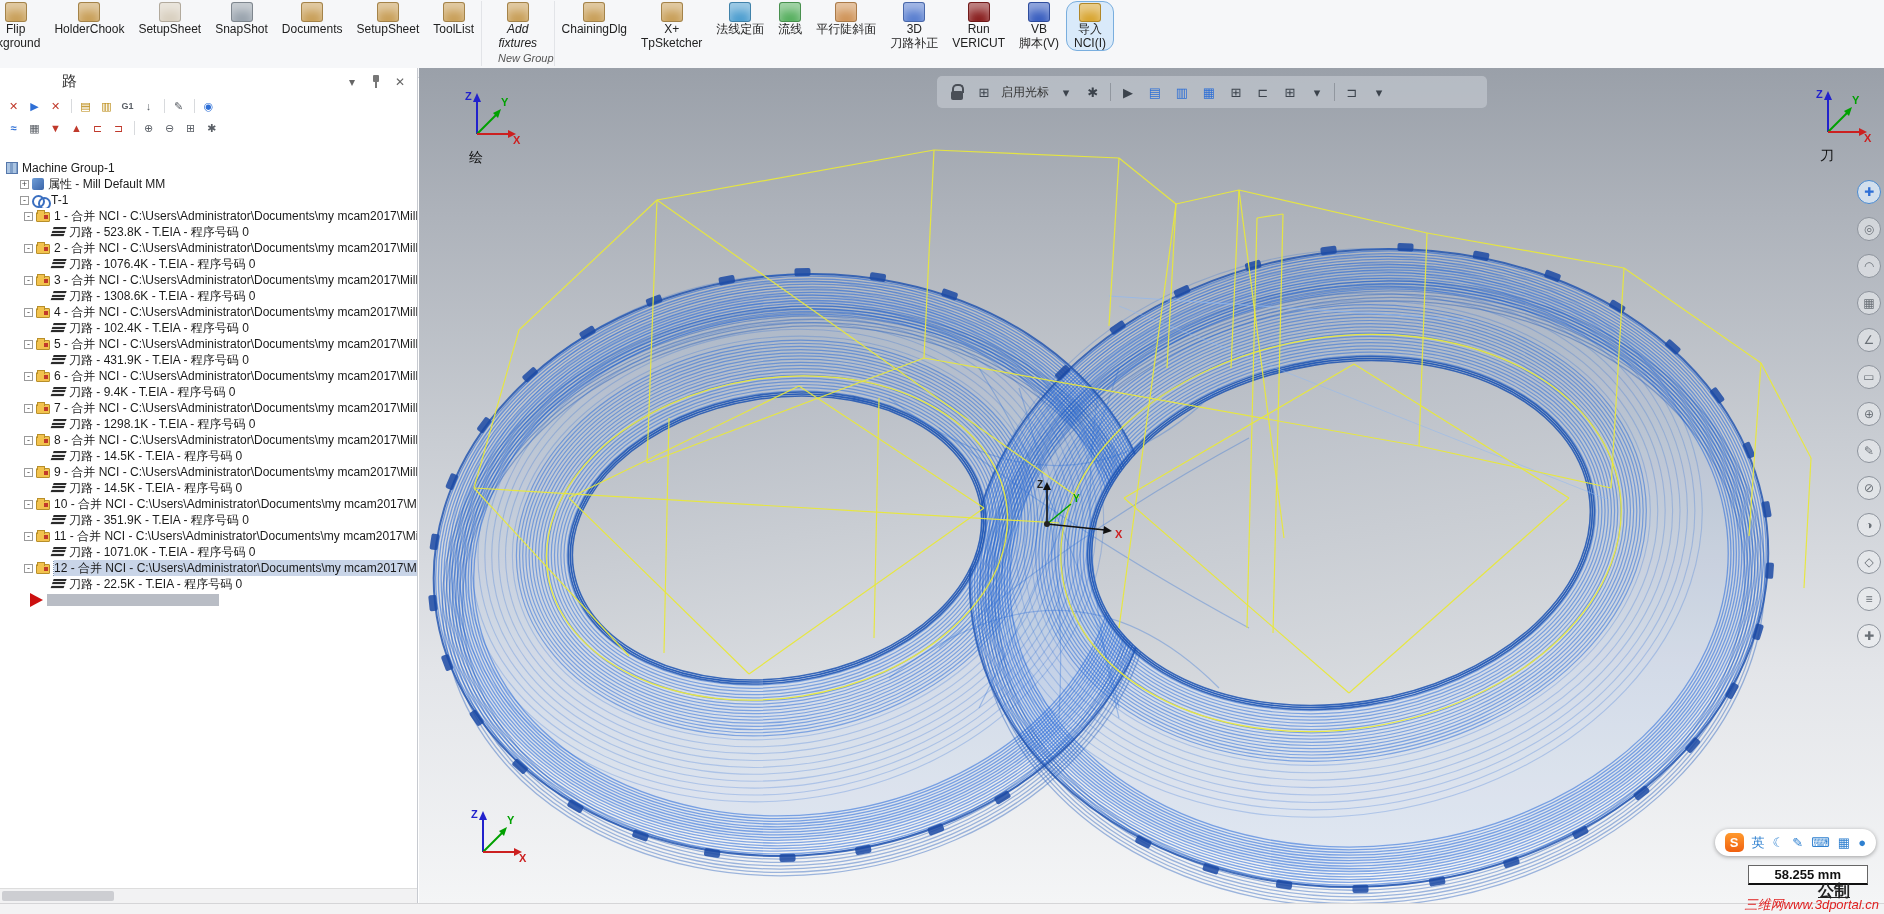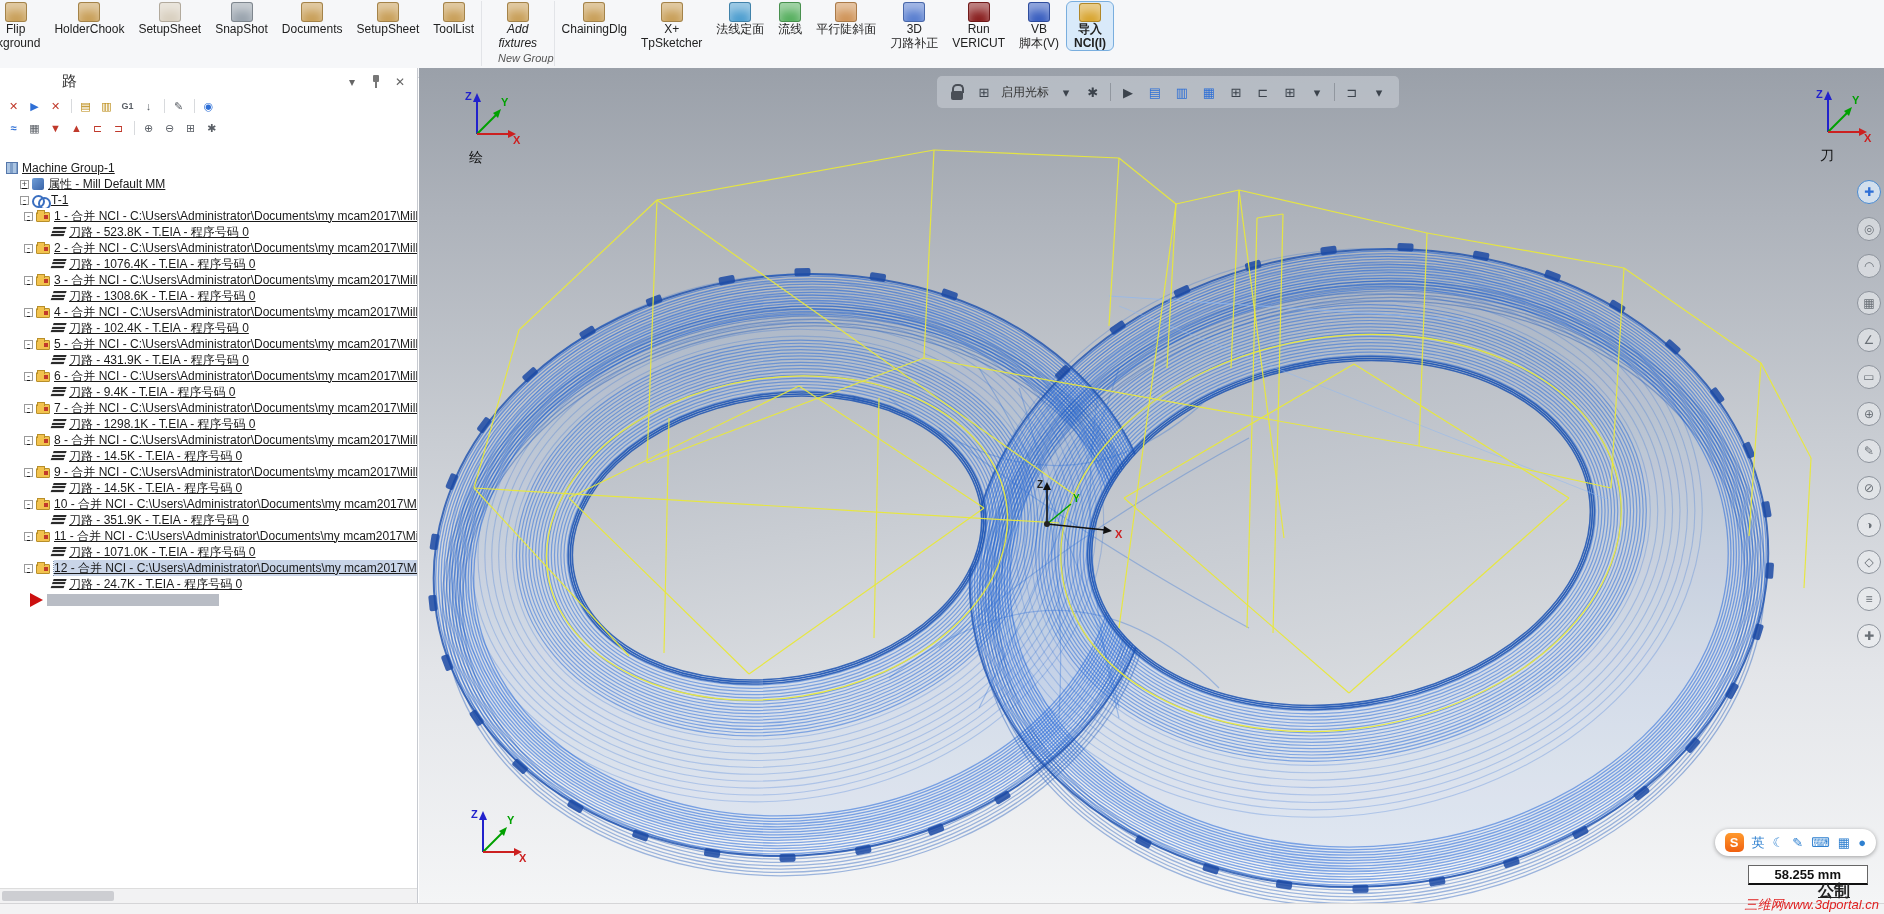--- a/index.html
+++ b/index.html
@@ -8,21 +8,21 @@
   #app { position:relative; width:1884px; height:914px; }
 
   
   .ribbon { position:absolute; left:0; top:0; right:0; height:78px; background:#f6f7f9;
     border-bottom:1px solid #d8dbe0; display:flex; align-items:flex-start; padding:1px 0 0 0; }
   .rbtn { display:flex; flex-direction:column; align-items:center; padding:1px 7px 0 7px; height:50px; cursor:default; }
   .rbtn.first { margin-left:-16px; }
   .rbtn .ric { width:22px; height:20px; border-radius:3px; border:1px solid rgba(0,0,0,.18);
     background:#c9a05a; box-shadow:inset 0 8px 8px rgba(255,255,255,.45); }
   .rbtn .rl1, .rbtn .rl2 { font-size:12px; line-height:14px; white-space:nowrap; color:#222; }
-  .rbtn.selected { border:1px solid #79aede; background:#d9eafa; border-radius:6px;font-weight:bold; }
+  .rbtn.selected { border:1px solid #79aede; background:#d9eafa; border-radius:11px; }
   .rgroup { display:flex; flex-direction:column; align-items:center; border-left:1px solid #e2e4e8; border-right:1px solid #e2e4e8;font-style:italic; }
   .rgroup-label { font-size:11px; color:#555; line-height:15px;margin-left:16px; }
 
   
   .panel { position:absolute; left:0; top:68px; width:418px; height:835px; background:#fff;
     border-right:1px solid #c7cad0; }
   .panel-header { height:27px; display:flex; align-items:center; padding:0 8px; }
   .panel-title { font-size:15px; color:#333; margin-left:54px; }
   .panel-header .spacer { flex:1; }
   .phicon { width:18px; height:18px; display:flex; align-items:center; justify-content:center;
@@ -41,21 +41,21 @@
   .g-delx::before{content:"\2715";} .g-arrow::before{content:"\25B6";} .g-x2::before{content:"\2715";}
   .g-fup::before{content:"\25A4";} .g-fdn::before{content:"\25A5";} .g-g1::before{content:"G1";font-size:9px;font-weight:bold;}
   .g-down::before{content:"\2193";} .g-pen::before{content:"\270E";} .g-help::before{content:"\25C9";}
   .g-wave::before{content:"\2248";font-weight:bold;} .g-screen::before{content:"\25A6";}
   .g-tdn::before{content:"\25BC";} .g-tup::before{content:"\25B2";}
   .g-ibefore::before{content:"\228F";} .g-iafter::before{content:"\2290";}
   .g-zin::before{content:"\2295";} .g-zout::before{content:"\2296";}
   .g-grid::before{content:"\229E";} .g-gear::before{content:"\2731";}
   .g-chev::before{content:"\25BE";} .g-close::before{content:"\2715";}
 
-  .tree { position:absolute; left:0; top:72px; right:0; bottom:15px; overflow:hidden; padding-top:20px; font-size:12px;text-decoration:underline; }
+  .tree { position:absolute; left:0; top:72px; right:0; bottom:15px; overflow:hidden; padding-top:20px; font-size:12px; }
   .trow { display:flex; align-items:center; height:16px; white-space:nowrap; overflow:hidden; cursor:default; }
   .trow .tlabel { margin-left:4px; }
   .lvl0 { padding-left:6px; } .lvl1 { padding-left:20px; } .lvl2 { padding-left:24px; } .lvl3 { padding-left:52px; }
   .tlabel.sel { background:#c9d5e8; outline:1px dotted #8096b4; }
   .expander { width:9px; height:9px; border:1px solid #9a9a9a; background:#fff; color:#444;
     font-size:9px; line-height:7px; text-align:center; margin-right:3px; flex:0 0 auto; }
   .expander.minus::before { content:"-"; } .expander.plus::before { content:"+"; }
   .icon-grid { width:12px; height:12px; flex:0 0 auto; border:1px solid #5577aa;
     background:repeating-linear-gradient(90deg,#aac4e2 0 3px,#7f9fc8 3px 6px); }
   .icon-props { width:12px; height:12px; flex:0 0 auto; border-radius:2px;
@@ -76,21 +76,21 @@
   .insert-bar { width:172px; height:12px; background:#b9bdc5; margin-left:4px; }
 
   .pscroll { position:absolute; left:0; right:0; bottom:0; height:15px; background:#f2f2f3; border-top:1px solid #ddd; }
   .pscroll .thumb { position:absolute; left:2px; top:2px; width:112px; height:10px; background:#cdced2; border-radius:2px; }
 
   
   .viewport { position:absolute; left:419px; top:68px; width:1465px; height:835px; overflow:hidden;
     background:linear-gradient(180deg,#9aa0a9 0%,#aeb3bb 18%,#c9cdd3 45%,#e3e5e9 72%,#f4f5f6 100%); }
   #part-svg { position:absolute; left:0; top:0; width:1465px; height:835px; }
 
-  .vtoolbar { position:absolute; left:518px; top:8px; width:462px; height:32px;
+  .vtoolbar { position:absolute; left:518px; top:8px; width:550px; height:32px;
     background:rgba(190,195,203,.78); border-radius:5px; display:flex; align-items:center;
     padding:8px 10px; gap:7px; }
   .vt-icon { width:20px; height:20px; display:flex; align-items:center; justify-content:center;
     color:#3c434c; font-size:13px; cursor:pointer; }
   .vt-icon.blue { color:#2e6fd6; }
   .vt-label { font-size:12px; color:#333; white-space:nowrap; }
   .vt-sep { width:1px; height:18px; background:rgba(90,95,105,.4); }
   .lock-shape { position:relative; width:12px; height:9px; background:#4a4f57; border-radius:2px; margin-top:6px; }
   .lock-shape::before { content:''; position:absolute; top:-7px; left:1px; width:8px; height:7px;
     border:2px solid #4a4f57; border-bottom:none; border-radius:5px 5px 0 0; }
@@ -367,21 +367,21 @@
         <span class="icon-layers"></span>
         <span class="tlabel">刀路 - 1071.0K - T.EIA - 程序号码 0</span>
       </div>
       <div class="trow lvl2">
         <span class="expander minus"></span>
         <span class="icon-folder"></span>
         <span class="tlabel sel">12 - 合并 NCI - C:\Users\Administrator\Documents\my mcam2017\Mill\NCI\</span>
       </div>
       <div class="trow lvl3">
         <span class="icon-layers"></span>
-        <span class="tlabel">刀路 - 24.7K - T.EIA - 程序号码 0</span>
+        <span class="tlabel">刀路 - 22.5K - T.EIA - 程序号码 0</span>
       </div>
 
       <div class="insert-row">
         <span class="insert-arrow"></span>
         <span class="insert-bar"></span>
       </div>
     </div>
 
     <div class="pscroll">
       <div class="thumb"></div>

